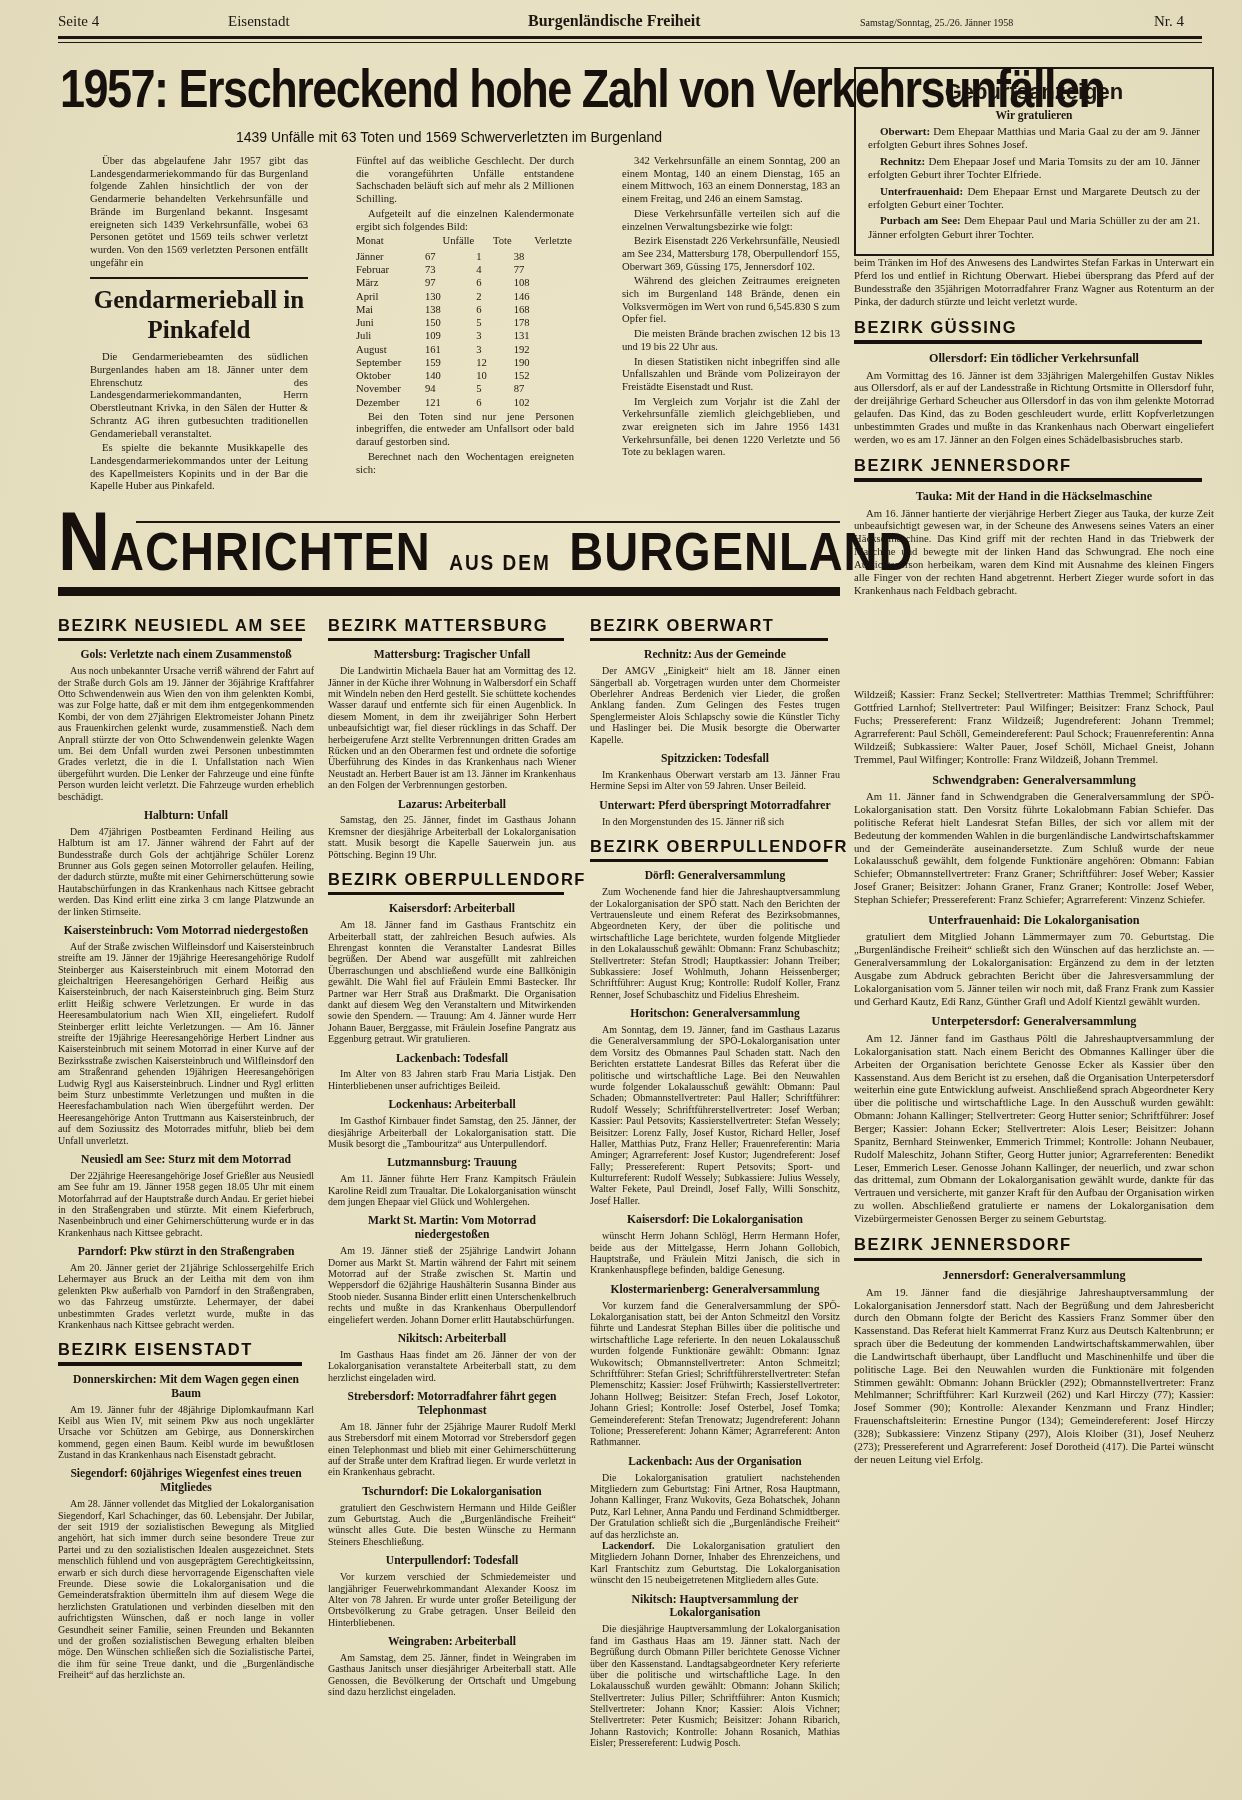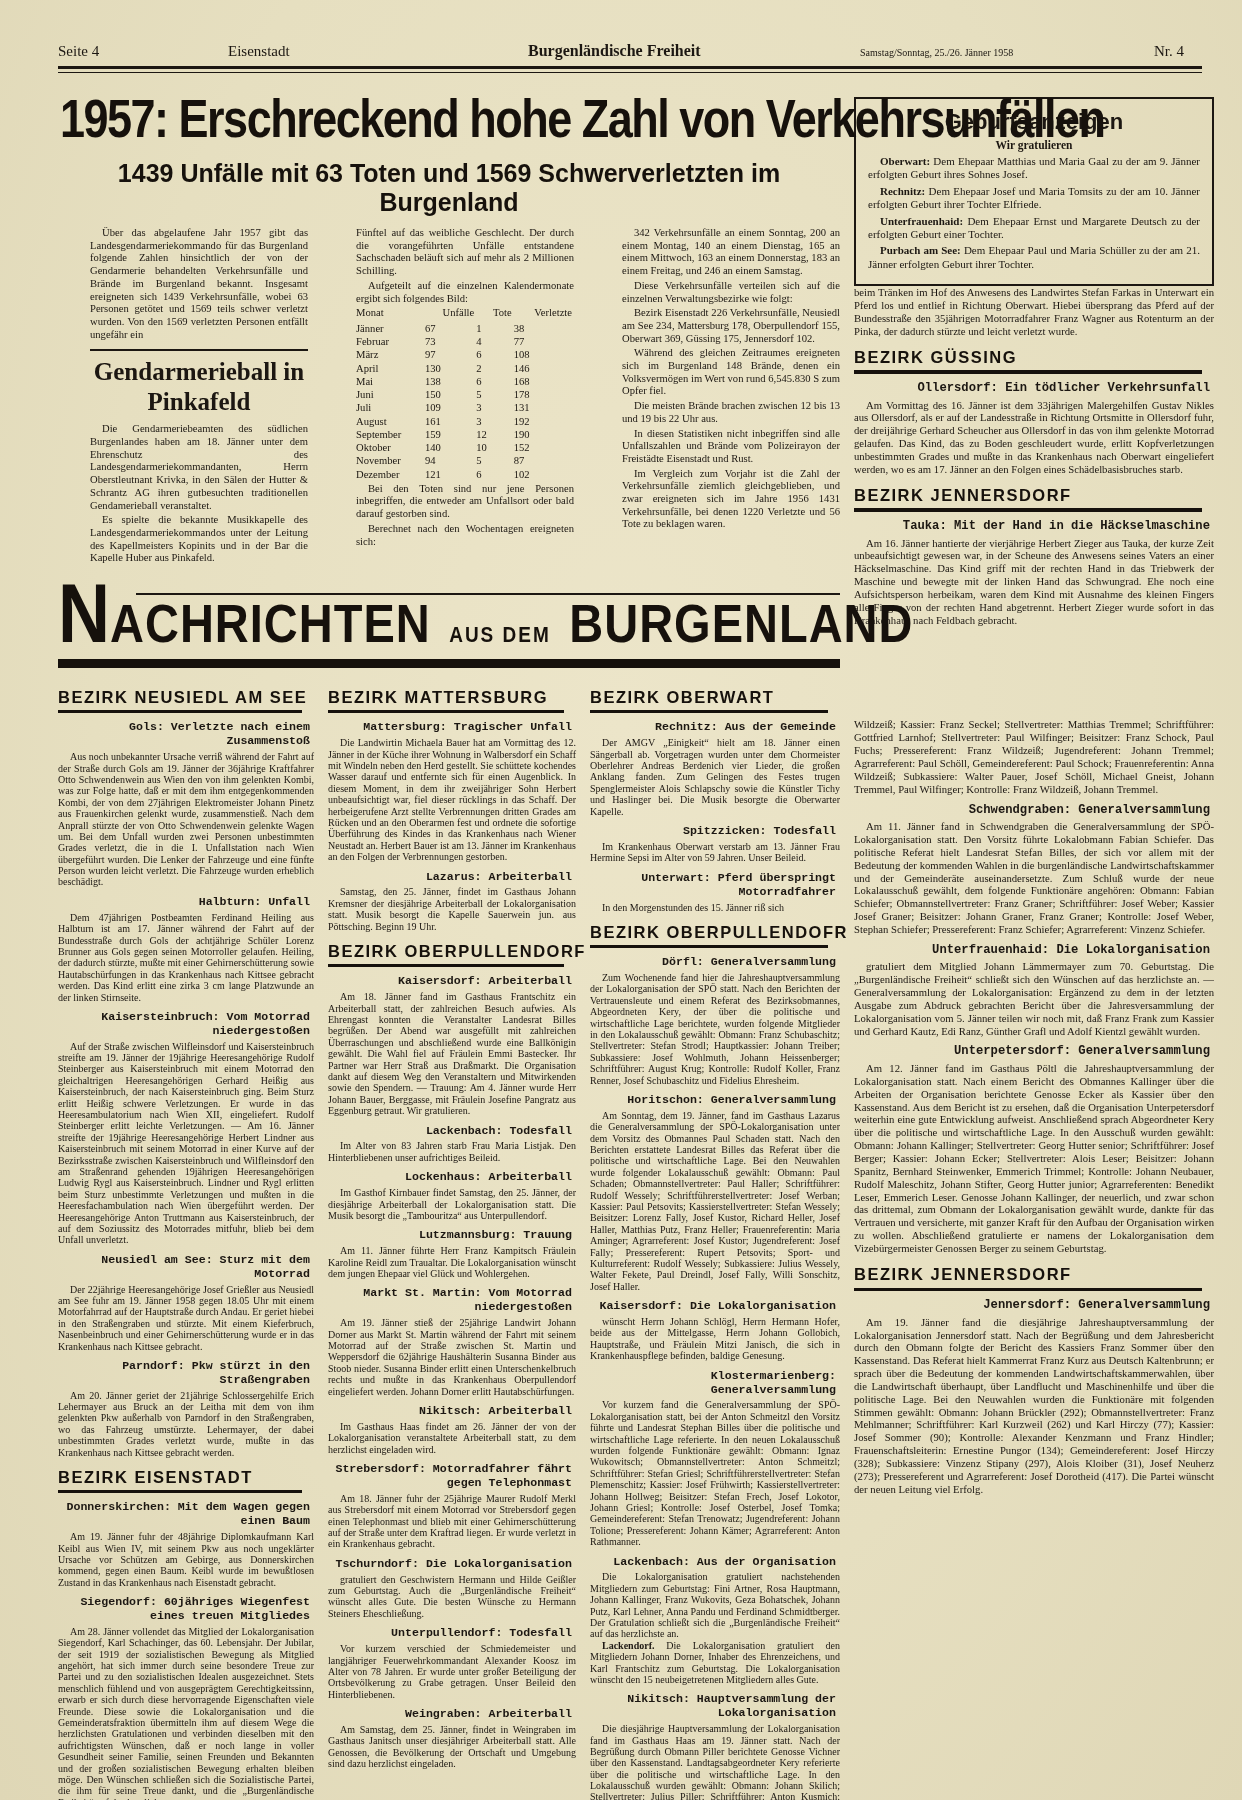--- a/index.html
+++ b/index.html
@@ -4,40 +4,40 @@
 <style>
   html,body{margin:0;padding:0;}
   .page{
     position:relative; width:1242px; height:1800px; overflow:hidden;
     background:#e8e1c2;
     background-image:radial-gradient(ellipse at 50% 40%, #ece5c9 0%, #e6dfc0 60%, #dfd7b6 100%);
     color:#1c1712;
     font-family:"Liberation Serif", serif;
   }
   
-  .masthead{display:flex; align-items:baseline; padding:42px 58px 6px 58px;}
+  .masthead{display:flex; align-items:baseline; padding:12px 58px 6px 58px;}
   .masthead .m-page{width:170px; font-size:15px;}
   .masthead .m-city{width:300px; font-size:15px;}
   .masthead .m-title{width:300px; font-size:16px; font-weight:bold;}
   .masthead .m-date{flex:1; font-size:10px;margin-left:32px;}
   .masthead .m-nr{font-size:15px;}
   .rule-double{margin:0 40px 0 58px; border-top:3px solid #1c1712; border-bottom:1px solid #1c1712; height:3px;}
   
   .content{display:flex; padding:0 28px 0 58px;}
   .left-zone{width:782px;}
   .sidebar{width:360px; margin-left:14px;}
   
   .headline{
     font-family:"Liberation Sans", sans-serif; font-weight:bold;
     font-size:45px; letter-spacing:-1.5px; transform:scaleY(1.18);
     transform-origin:top left; white-space:nowrap; margin:16px 0 0 2px; color:#16110c;
   }
   .subheadline{
-    font-family:"Liberation Sans", sans-serif; font-weight:bold;
-    font-size:25px; text-align:center; margin:18px 30px 10px 30px; letter-spacing:0px; color:#16110c;
+    font-family:"Liberation Sans", sans-serif; font-weight:normal;
+    font-size:14px; text-align:center; margin:18px 30px 10px 30px; letter-spacing:0px; color:#16110c;
   }
   .lead-cols{display:flex; gap:16px; margin-top:4px;}
   .lead-col{width:250px; font-size:10.6px; line-height:1.2; text-align:justify;margin-left:32px;}
   .lead-col p{margin:0 0 2px 0; text-indent:12px;}
   .lead-col p.noind{text-indent:0;}
   .pinkafeld-rule{border-top:2.5px solid #1c1712; margin:8px 0 6px 0;}
   .pinkafeld-title{font-size:25px; font-weight:bold; text-align:center; margin:4px 0 6px 0;}
   table.monat{width:100%; border-collapse:collapse; font-size:10.6px; margin:2px 0;}
   table.monat th{font-weight:normal; text-align:right; padding:0 2px 2px 0;}
   table.monat th:first-child{text-align:left;}
@@ -54,21 +54,21 @@
   .nach-bar{height:9px; background:#16110c; margin-top:4px;}
   
   .body-cols{display:flex; margin-top:10px;}
   .bcol{font-size:10px; line-height:1.14; text-align:justify;}
   .bcol1{width:256px; margin-right:14px;}
   .bcol2{width:248px; margin-right:14px;}
   .bcol3{width:250px; overflow:visible;}
   .bz{font-family:"Liberation Sans", sans-serif; font-weight:bold; font-size:16.5px;
       letter-spacing:1.5px; margin:10px 0 0 0; white-space:nowrap; color:#16110c;}
   .bz-bar{height:3.5px; background:#16110c; margin:3px 12px 7px 0;}
-  .atitle{font-size:11.6px; font-weight:bold; text-align:right; margin:7px 4px 3px 4px; line-height:1.2;font-family:Liberation Mono, monospace;}
+  .atitle{font-size:11.6px; font-weight:bold; text-align:center; margin:7px 4px 3px 4px; line-height:1.2;}
   .abody{margin:0; text-indent:12px;}
   .apara{margin:0 0 2px 0;}
   .spacer{width:100%;}
   
   .org-banner{position:relative; width:524px; z-index:3; background:#e8e1c2; margin:10px 0 8px 0; padding:4px 0 0 0;}
   .org-text{font-family:"Liberation Sans", sans-serif; font-weight:bold; font-size:42px;
     letter-spacing:1px; transform:scaleY(1.12); transform-origin:bottom left; white-space:nowrap; color:#16110c;}
   .org-bar{height:9px; background:#16110c; margin-top:5px;}
   
   .geb-box{border:2px solid #1c1712; margin-top:24px; padding:8px 12px 10px 12px;}

